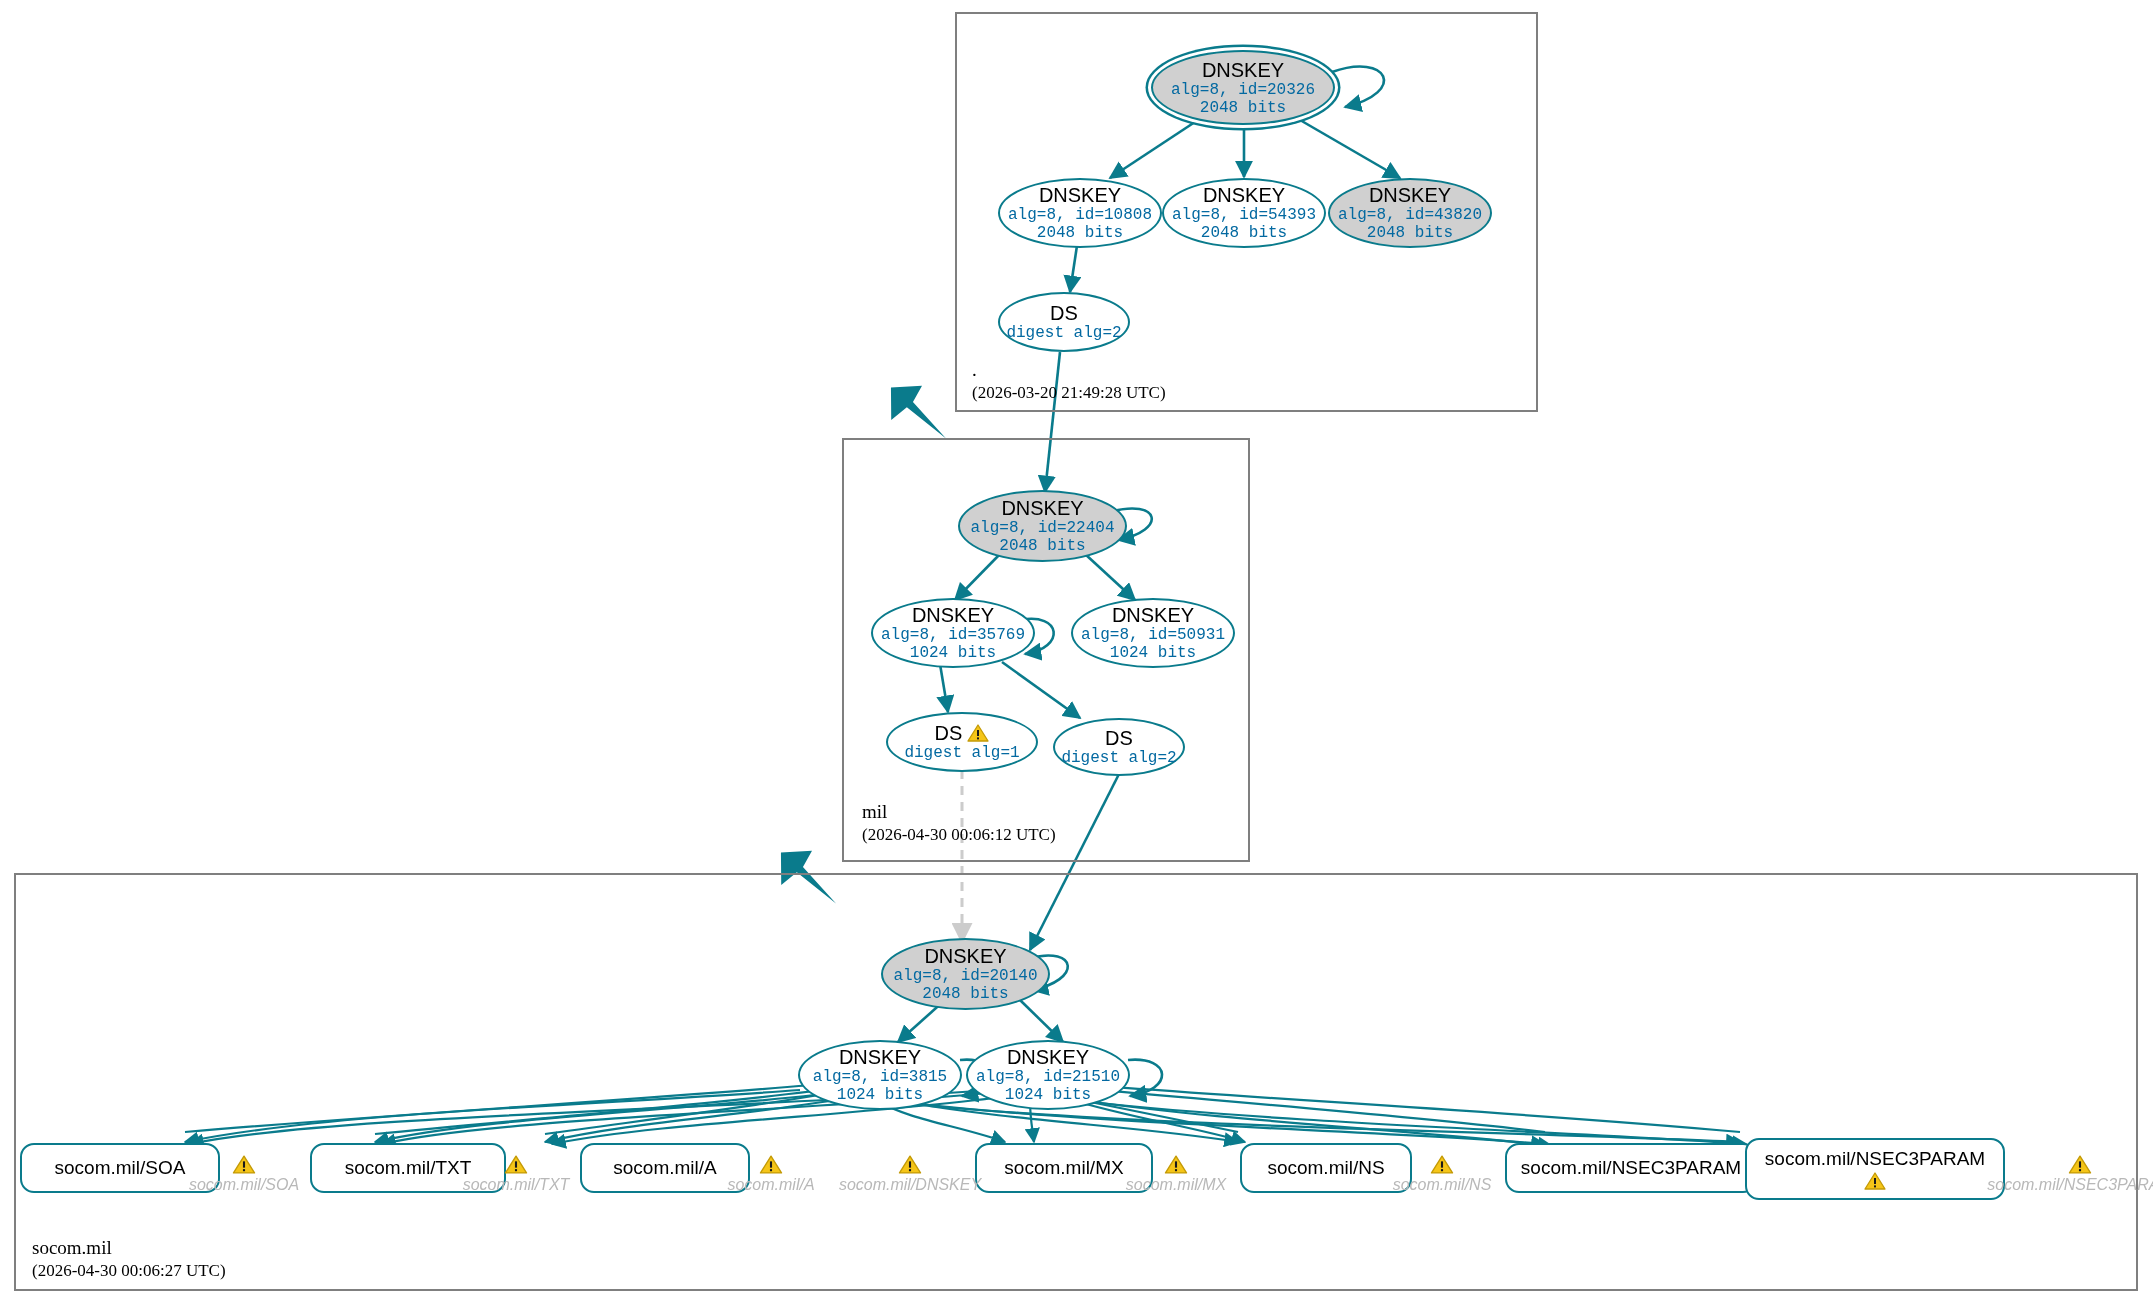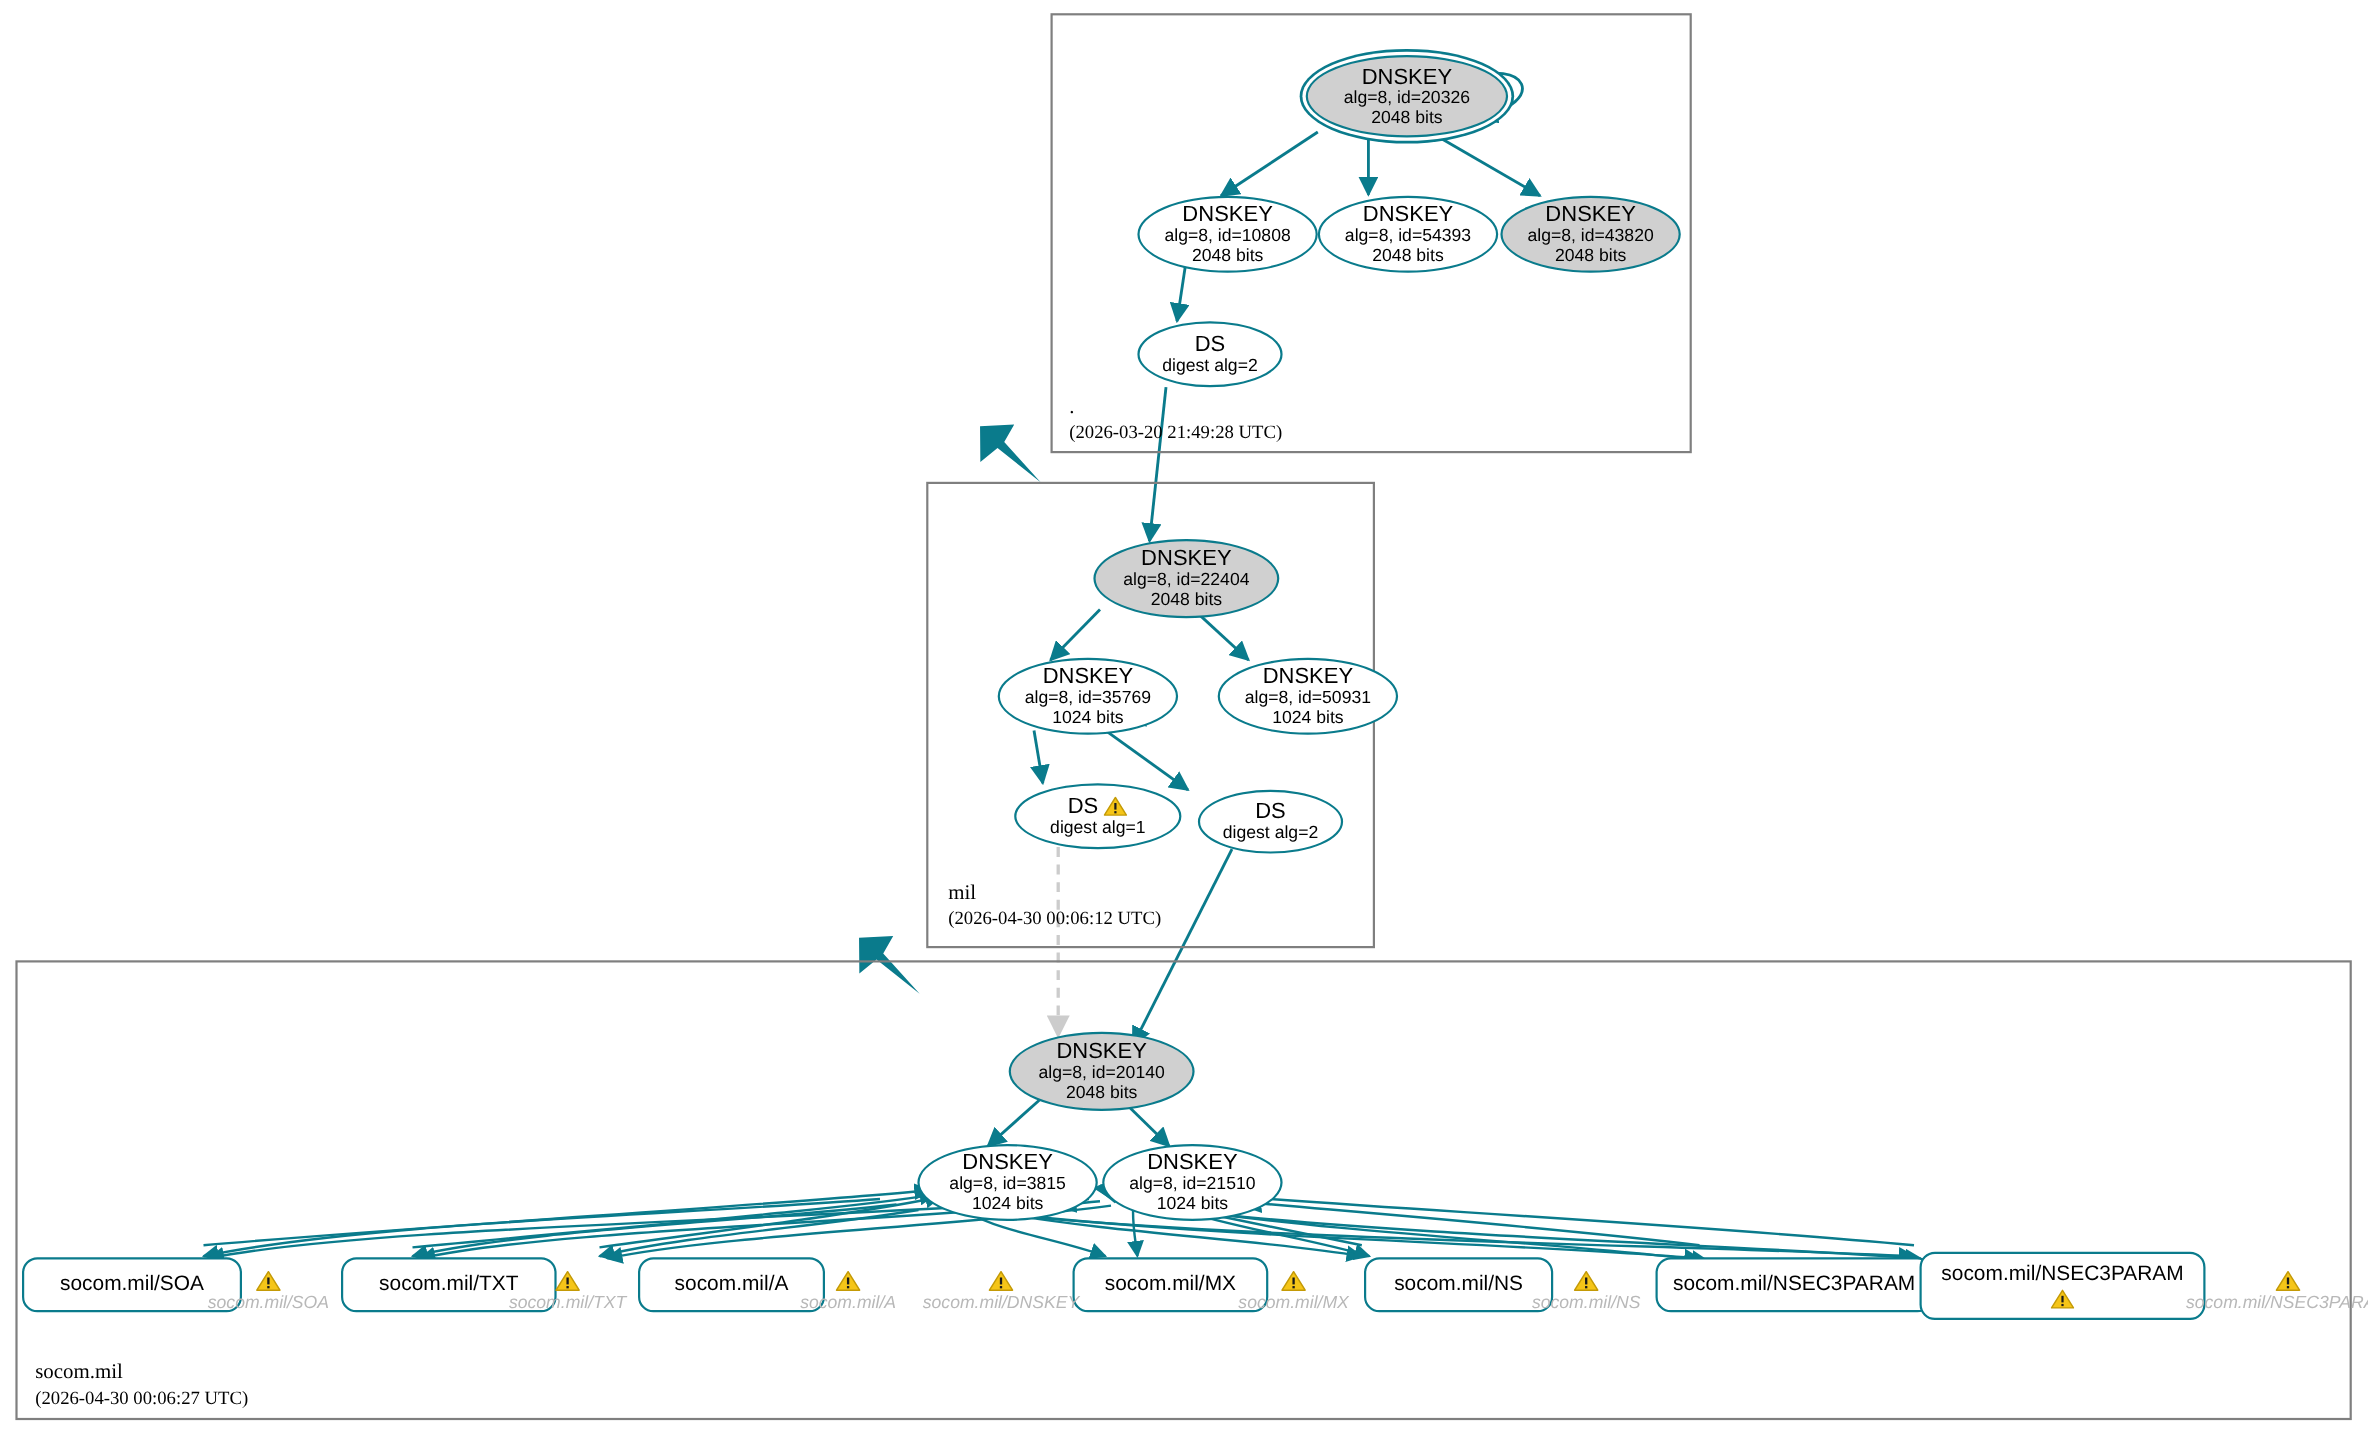--- a/index.html
+++ b/index.html
@@ -3,26 +3,26 @@
 <meta charset="utf-8">
 <style>
   html,body{margin:0;padding:0;background:#ffffff;}
   body{font-family:"Liberation Sans", sans-serif;}
   #canvas{position:relative;width:2153px;height:1308px;overflow:hidden;background:#fff;}
   svg.layer{position:absolute;left:0;top:0;width:2153px;height:1308px;pointer-events:none;}
   .zonebox{position:absolute;border:2px solid #7f7f7f;background:transparent;box-sizing:border-box;}
   .zonelabel{position:absolute;font-family:"Liberation Serif", serif;color:#000;white-space:nowrap;}
   .zonelabel .zname{font-size:19px;display:block;line-height:24px;}
   .zonelabel .zdate{font-size:17px;display:block;line-height:22px;}
-  .node{position:absolute;display:flex;flex-direction:column;align-items:center;justify-content:center;box-sizing:border-box;text-align:right;margin-left:36px;}
+  .node{position:absolute;display:flex;flex-direction:column;align-items:center;justify-content:center;box-sizing:border-box;text-align:right;}
   .ellipse{border:2.5px solid #0a7b8c;border-radius:50%;background:#ffffff;}
   .ellipse.sep{background:#d0d0d0;}
   .ellipse.dbl{box-shadow:0 0 0 3px #ffffff, 0 0 0 5.5px #0a7b8c;}
   .t1{font-family:"Liberation Sans", sans-serif;font-size:20px;color:#000;line-height:22px;}
-  .t2{font-family:Liberation Sans, sans-serif;font-size:16px;color:#000000;line-height:18px;white-space:nowrap;}
+  .t2{font-family:Liberation Mono, monospace;font-size:16px;color:#0369a1;line-height:18px;white-space:nowrap;}
   .rrset{position:absolute;border:2.5px solid #0a7b8c;border-radius:14px;background:#fff;display:flex;flex-direction:column;align-items:center;justify-content:center;box-sizing:border-box;}
   .rrset .lbl{font-family:"Liberation Sans", sans-serif;font-size:19px;color:#000;white-space:nowrap;}
   .errlabel{position:absolute;display:flex;flex-direction:column;align-items:center;justify-content:center;}
   .errlabel .etext{font-family:"Liberation Sans", sans-serif;font-style:italic;font-size:16px;color:#b8b8b8;white-space:nowrap;line-height:20px;}
   .warn{display:inline-block;line-height:0;}
   .dsrow{display:flex;align-items:center;justify-content:center;gap:5px;}
 </style>
 </head>
 <body>
 

